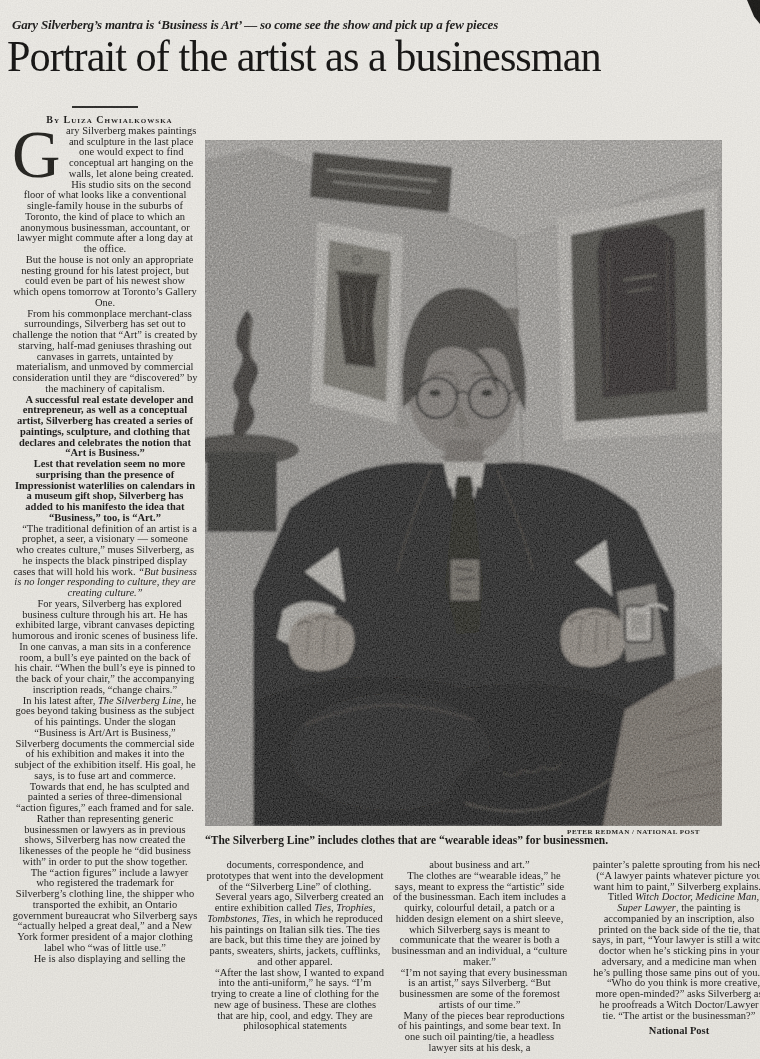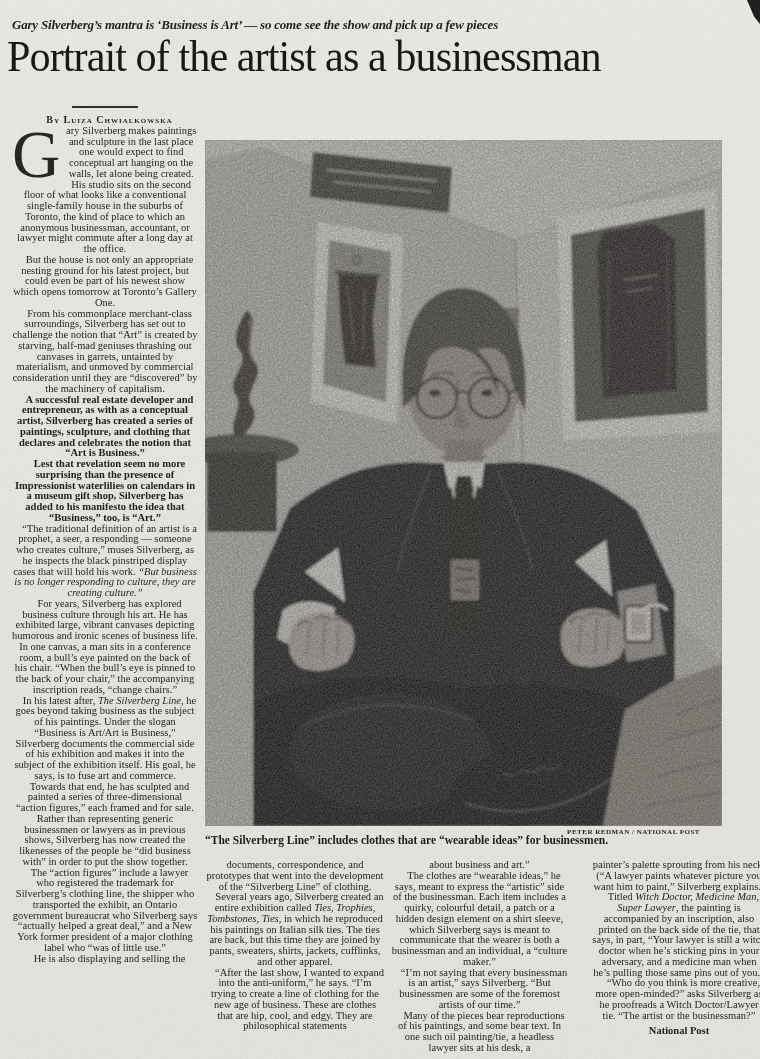--- a/index.html
+++ b/index.html
@@ -47,23 +47,23 @@
 
   <p class="strapline">Gary Silverberg’s mantra is ‘Business is Art’ — so come see the show and pick up a few pieces</p>
   <h1 class="headline">Portrait of the artist as a businessman</h1>
 
   <div class="col" id="col1">
     <div class="byline-rule"></div>
     <p class="byline">By Luiza Chwialkowska</p>
     <p class="noindent"><span class="dropcap">G</span><span>ary Silverberg makes paintings and sculpture in the last place one would expect to find conceptual art hanging on the walls, let alone being created. His studio sits on the second floor of what looks like a conventional single-family house in the suburbs of Toronto, the kind of place to which an anonymous businessman, accountant, or lawyer might commute after a long day at the office.</span></p>
     <p>But the house is not only an appropriate nesting ground for his latest project, but could even be part of his newest show which opens tomorrow at Toronto’s Gallery One.</p>
     <p>From his commonplace merchant-class surroundings, Silverberg has set out to challenge the notion that “Art” is created by starving, half-mad geniuses thrashing out canvases in garrets, untainted by materialism, and unmoved by commercial consideration until they are “discovered” by the machinery of capitalism.</p>
-    <p class="heavy">A successful real estate developer and entrepreneur, as with as a conceptual artist, Silverberg has created a series of paintings, sculpture, and clothing that declares and celebrates the notion that “Art is Business.”</p>
+    <p class="heavy">A successful real estate developer and entrepreneur, as well as a conceptual artist, Silverberg has created a series of paintings, sculpture, and clothing that declares and celebrates the notion that “Art is Business.”</p>
     <p class="heavy">Lest that revelation seem no more surprising than the presence of Impressionist waterlilies on calendars in a museum gift shop, Silverberg has added to his manifesto the idea that “Business,” too, is “Art.”</p>
-    <p><span>“The traditional definition of an artist is a prophet, a seer, a responding — someone who creates culture,” muses Silverberg, as he inspects the black pinstriped display cases that will hold his work. </span><i>“But business is no longer responding to culture, they are creating culture.”</i></p>
+    <p><span>“The traditional definition of an artist is a prophet, a seer, a visionary — someone who creates culture,” muses Silverberg, as he inspects the black pinstriped display cases that will hold his work. </span><i>“But business is no longer responding to culture, they are creating culture.”</i></p>
     <p>For years, Silverberg has explored business culture through his art. He has exhibited large, vibrant canvases depicting humorous and ironic scenes of business life. In one canvas, a man sits in a conference room, a bull’s eye painted on the back of his chair. “When the bull’s eye is pinned to the back of your chair,” the accompanying inscription reads, “change chairs.”</p>
     <p><span>In his latest after, </span><i>The Silverberg Line</i><span>, he goes beyond taking business as the subject of his paintings. Under the slogan “Business is Art/Art is Business,” Silverberg documents the commercial side of his exhibition and makes it into the subject of the exhibition itself. His goal, he says, is to fuse art and commerce.</span></p>
     <p>Towards that end, he has sculpted and painted a series of three-dimensional “action figures,” each framed and for sale. Rather than representing generic businessmen or lawyers as in previous shows, Silverberg has now created the likenesses of the people he “did business with” in order to put the show together.</p>
     <p>The “action figures” include a lawyer who registered the trademark for Silverberg’s clothing line, the shipper who transported the exhibit, an Ontario government bureaucrat who Silverberg says “actually helped a great deal,” and a New York former president of a major clothing label who “was of little use.”</p>
     <p>He is also displaying and selling the</p>
   </div>
 
   <div id="photo-box">
     <svg viewBox="0 0 517 686">
       <defs>

